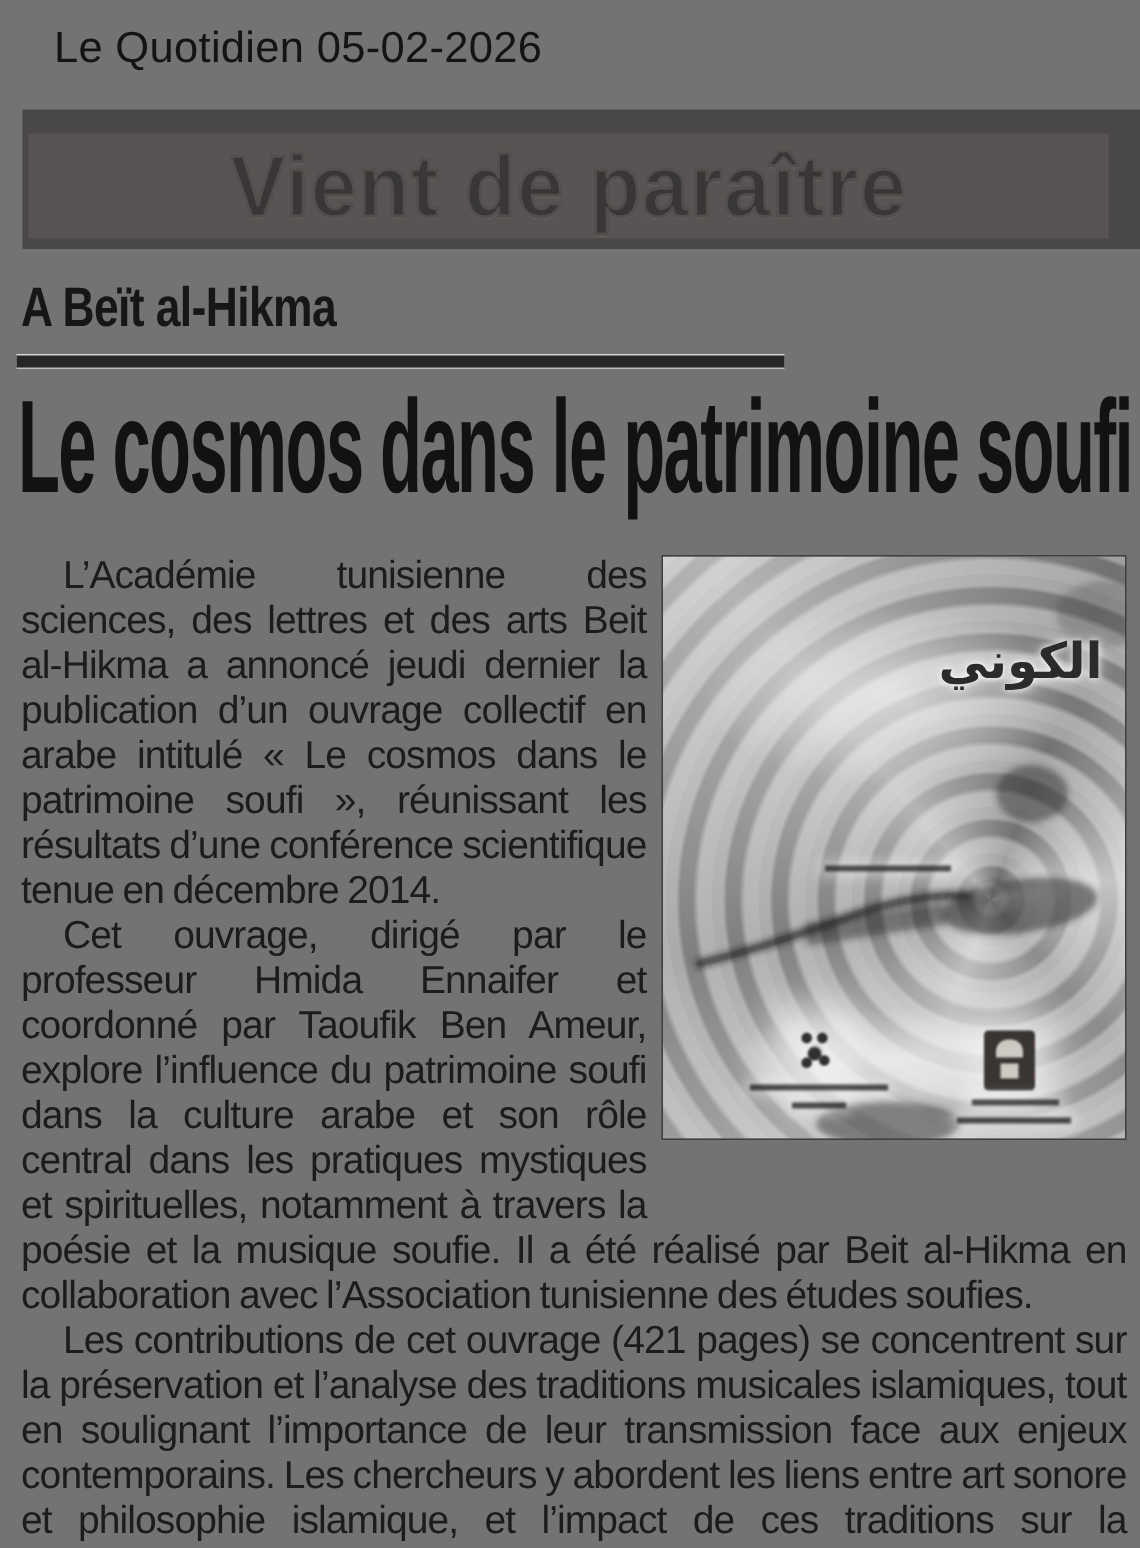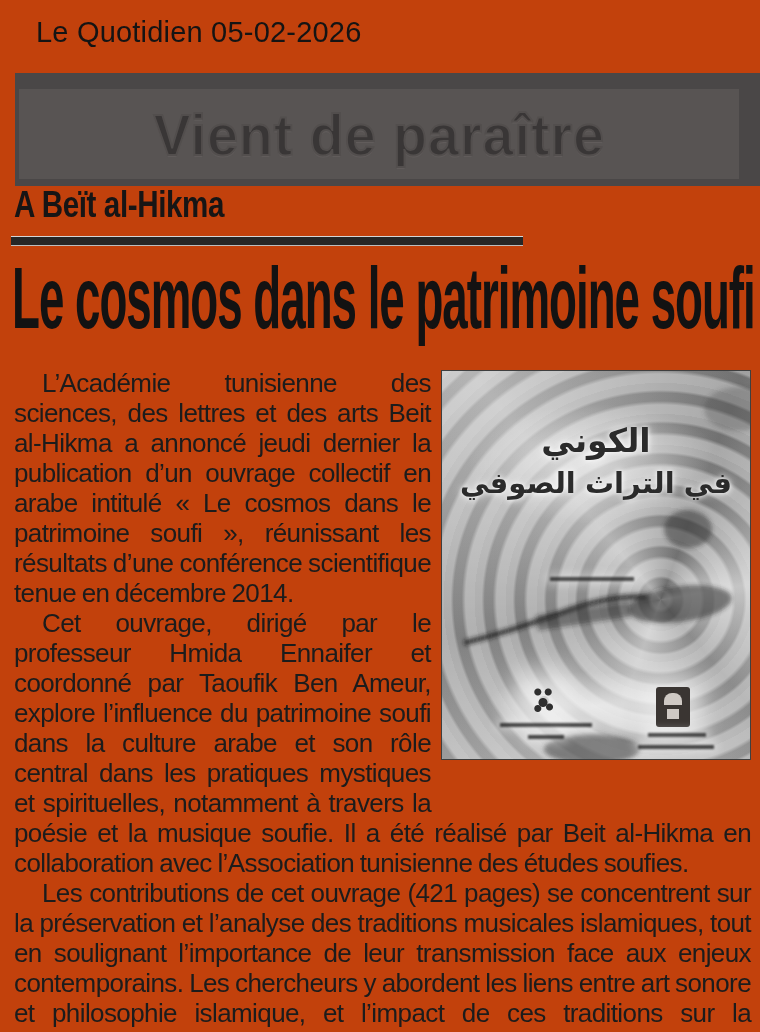--- a/index.html
+++ b/index.html
@@ -1,28 +1,28 @@
 <!DOCTYPE html>
 <html lang="fr" style="--ink: #1d1d1d; --banner_bg: #4a4747; --banner_inner: #585453; --banner_text: #393636;"><head>
 <meta charset="utf-8">
 <style>
   html,body{margin:0;padding:0;background:#e8e8e8;}
   .page{
     position:relative;width:760px;height:1032px;margin:0 auto;
-    background:#c2410c;overflow:hidden;
+    background:#737373;overflow:hidden;
     font-family:"Liberation Sans",sans-serif;color:var(--ink,#1d1d1d);
   }
   
   .masthead{
     position:absolute;left:36px;top:16px;font-size:29px;font-weight:500;
     letter-spacing:.2px;color:#141414;white-space:nowrap;
   }
   
   .banner{
-    position:absolute;left:15px;top:73px;width:745px;height:113px;
+    position:absolute;left:15px;top:73px;width:745px;height:93px;
     background:var(--banner_bg,#4a4747);
   }
   .banner-inner{
     position:absolute;left:4px;right:21px;top:16px;bottom:7px;
     background:var(--banner_inner,#585453);
     display:flex;align-items:center;justify-content:center;
   }
   .banner-title{
     font-size:58px;font-weight:700;letter-spacing:1px;white-space:nowrap;
     color:var(--banner_text,#393636);
@@ -61,21 +61,21 @@
       repeating-radial-gradient(circle at 71% 59%, rgba(255,255,255,.30) 0 9px, rgba(40,40,40,.20) 13px 21px, rgba(255,255,255,.24) 24px 31px),
       conic-gradient(from 140deg at 71% 59%, #9a9a9a, #c6c6c6, #8f8f8f, #bdbdbd, #828282, #cccccc, #9a9a9a),
       linear-gradient(118deg, #6c6c6c 0%, #a8a8a8 45%, #c2c2c2 100%);
     background-blend-mode:normal,overlay,normal,multiply;
   }
   .cover-glow-bottom{
     position:absolute;left:40px;bottom:18px;width:230px;height:70px;border-radius:50%;
     background:radial-gradient(ellipse at 50% 50%, rgba(255,255,255,.55), rgba(255,255,255,0) 70%);
   }
   .cover-title{
-    position:absolute;left:15px;right:15px;top:48px;text-align:center;direction:rtl;
+    position:absolute;left:15px;right:15px;top:48px;direction:rtl;
     font-family:"DejaVu Sans",sans-serif;font-weight:700;color:#2b2b2b;
     text-shadow:0 0 5px rgba(255,255,255,.95),0 0 11px rgba(255,255,255,.75);
   }
   .cover-title .l1{font-size:33px;line-height:44px;}
   .cover-title .l2{font-size:29px;line-height:40px;}
   .cover-marks{position:absolute;left:0;top:0;}
   .mini-caption{
     position:absolute;left:108px;top:206px;width:84px;height:4px;background:#2e2e2e;
     filter:blur(1px);box-shadow:0 0 8px 4px rgba(255,255,255,.45);opacity:.8;
   }
@@ -133,21 +133,20 @@
           <ellipse cx="238" cy="233" rx="52" ry="18" fill="#2a2a2a" opacity="0.55" transform="rotate(-7 238 233)"></ellipse>
           <path d="M22,272 Q70,260 118,242 T205,226" stroke="#1d1d1d" stroke-width="5" fill="none" opacity="0.8"></path>
           <path d="M95,252 L188,238" stroke="#222" stroke-width="15" opacity="0.45"></path>
           <ellipse cx="150" cy="378" rx="48" ry="15" fill="#3a3a3a" opacity="0.55"></ellipse>
           <ellipse cx="296" cy="38" rx="34" ry="22" fill="#4a4a4a" opacity="0.3"></ellipse>
         </g>
       </svg>
 
       <div class="cover-title">
         <div class="l1">الكوني</div>
-        <div class="l2">في التراث الصوفي</div>
       </div>
 
       <div class="mini-caption"></div>
       <div class="cover-glow-bottom"></div>
 
       <div class="logo logo-left">
         <div class="glow"></div>
         <div class="mark"></div>
       </div>
       <div class="caption-bar cap-l1"></div>

